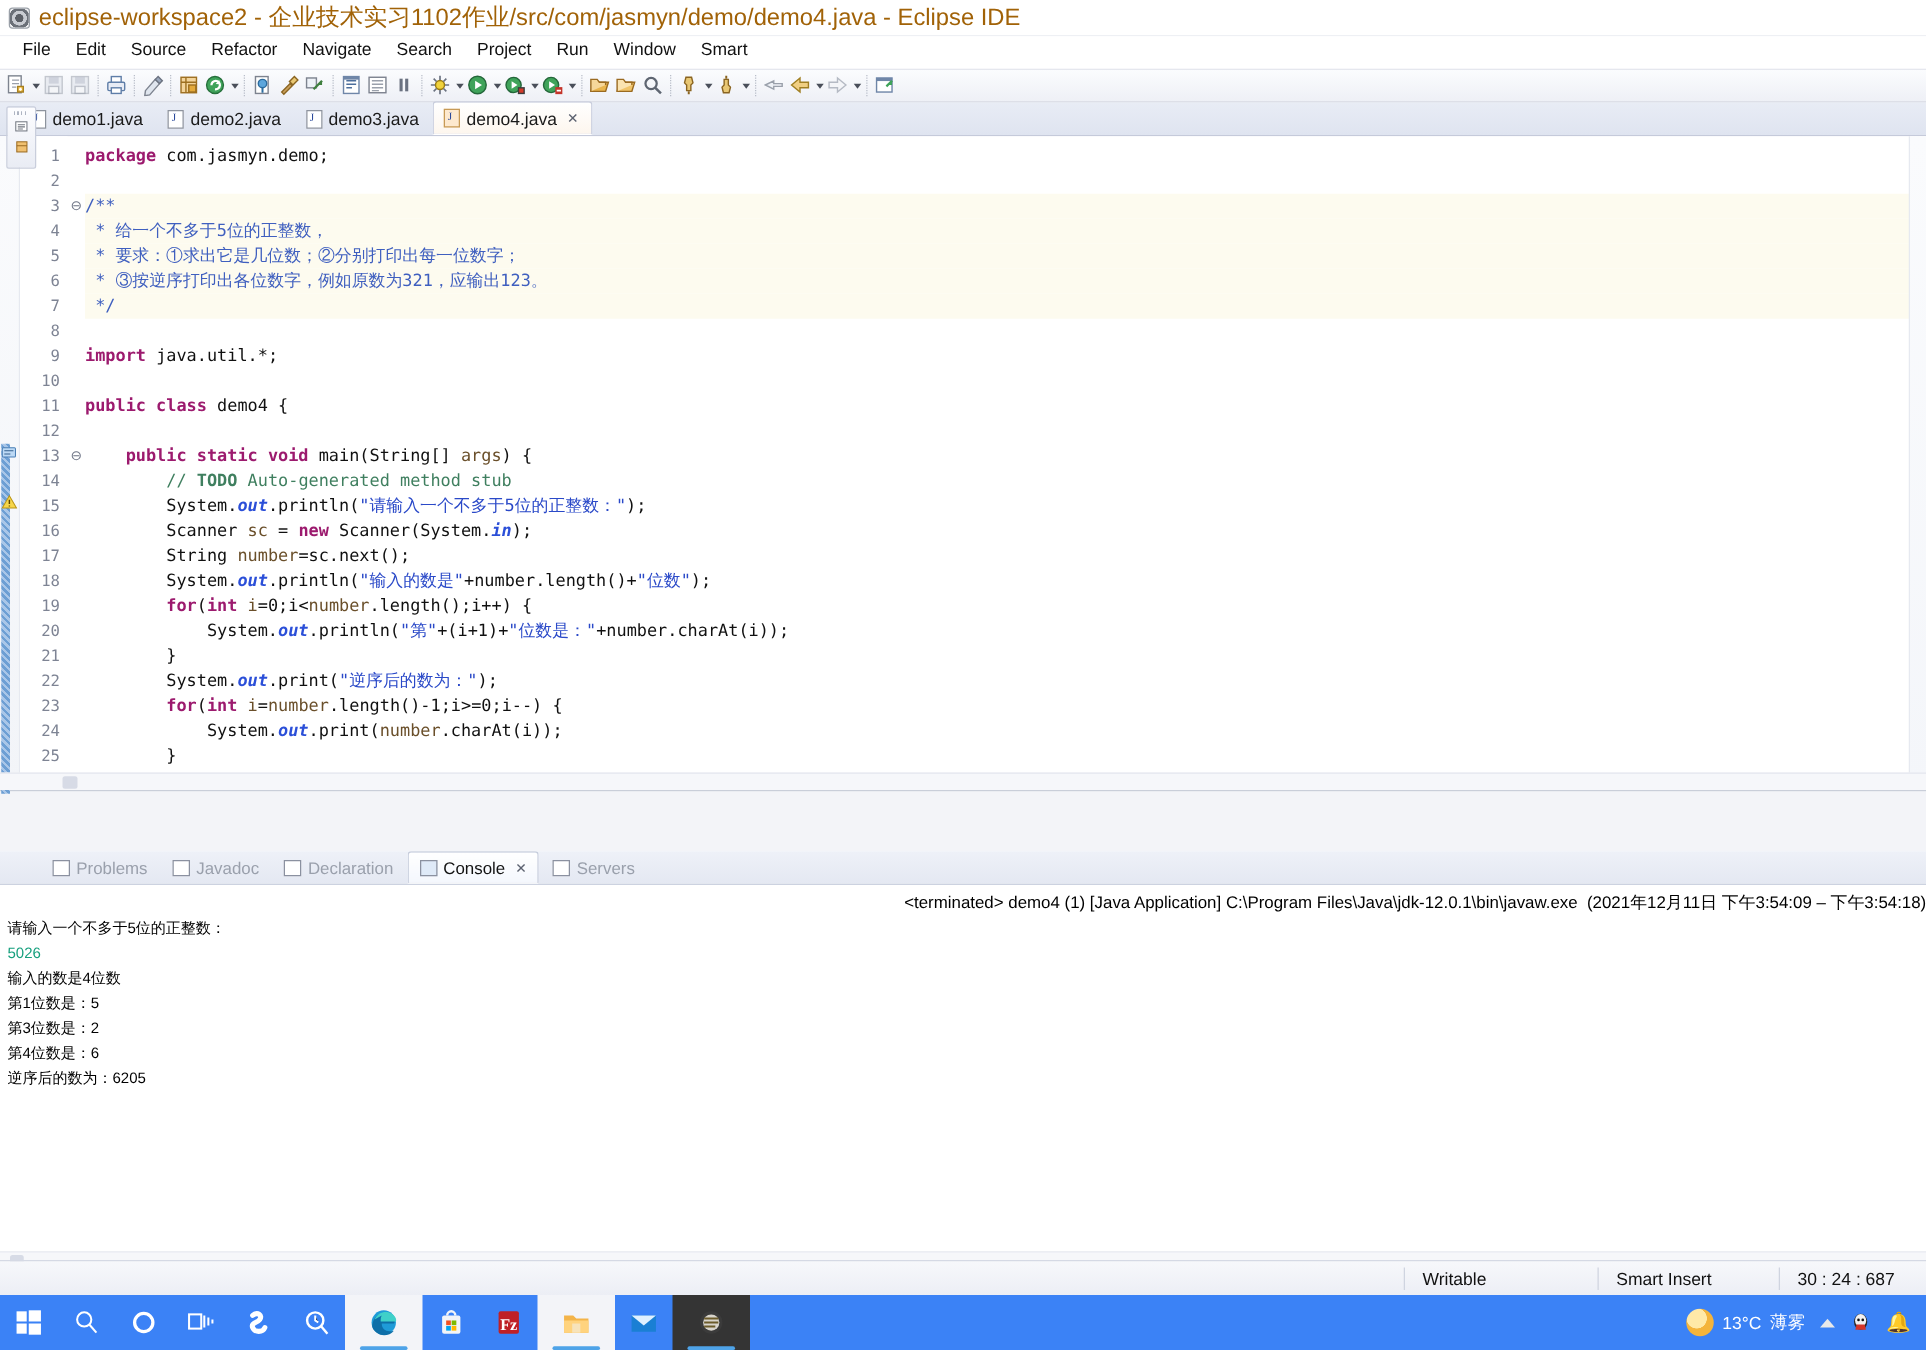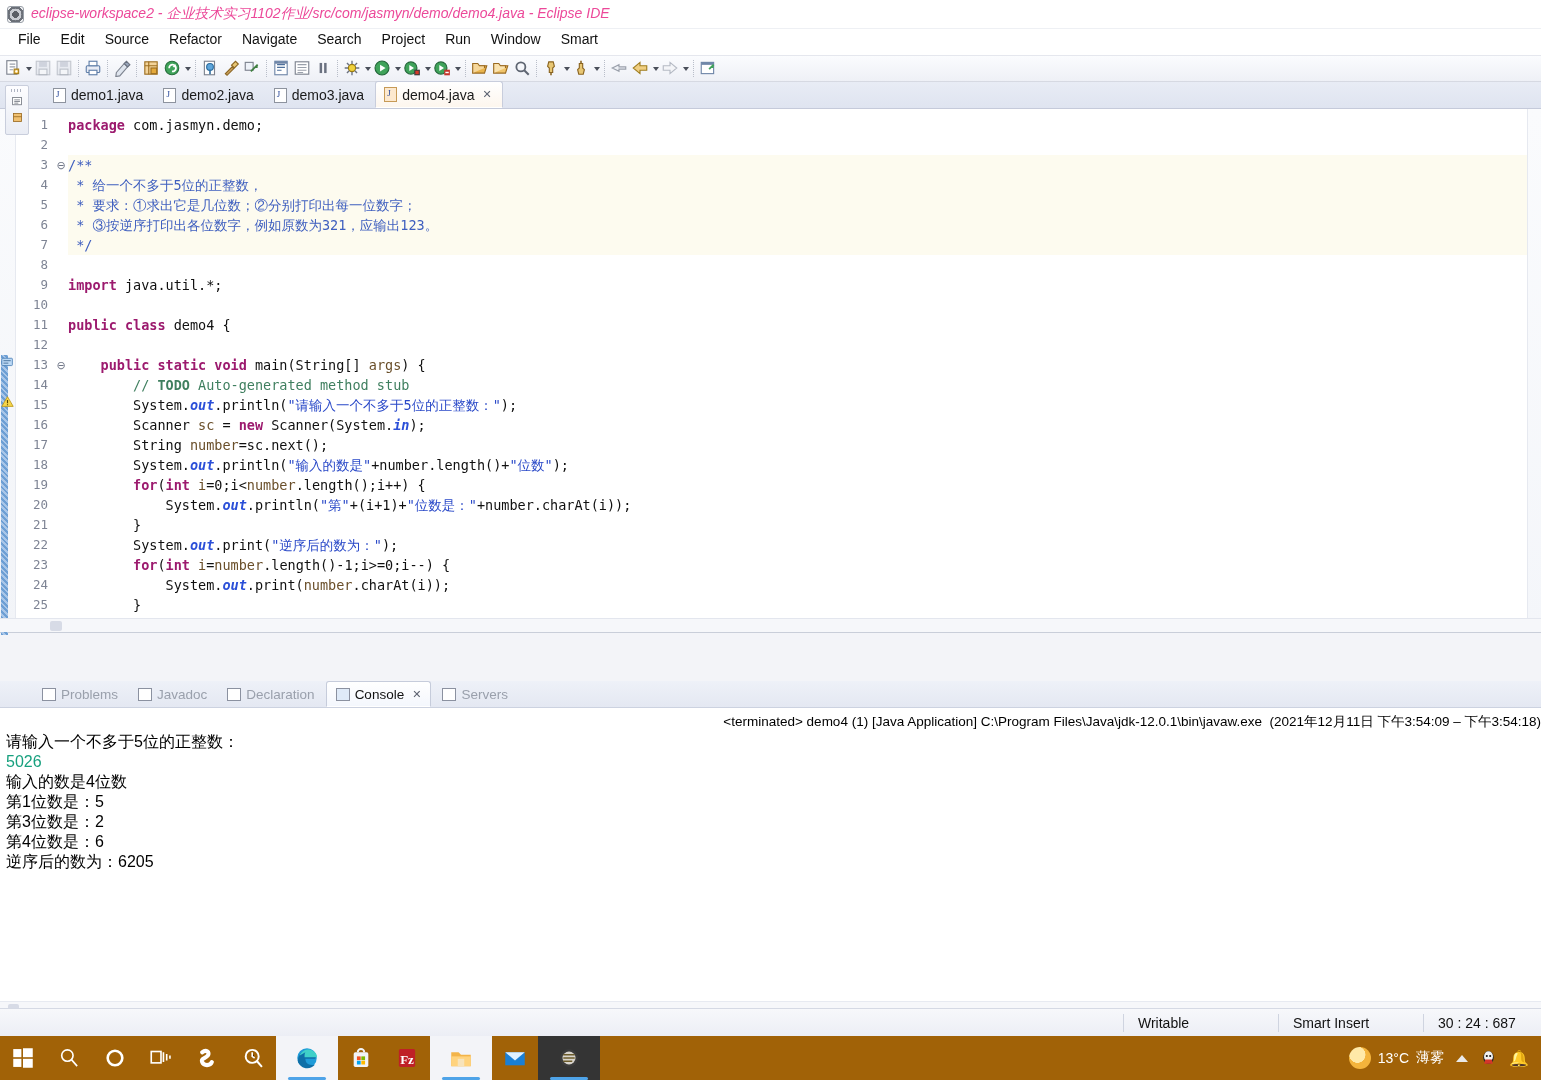--- a/index.html
+++ b/index.html
@@ -16,21 +16,21 @@
   
   .titlebar{
     height:29px; display:flex; align-items:center; gap:7px;
     padding-left:7px; background:#ffffff; border-bottom:1px solid #eef0f4;
   }
   .title-ico{
     width:17px;height:17px;border-radius:3px;flex:0 0 auto;
     background: radial-gradient(circle at 50% 50%, #5b5f66 0 30%, #c9ccd2 32% 55%, #6b7078 57% 78%, #f0f1f3 80%);
     border:1px solid #9aa0a8;
   }
-  .title-txt{ font-size:14px; color:#ec4899; white-space:nowrap;font-style:italic; }
+  .title-txt{ font-size:19px; color:#a16207; white-space:nowrap; }
 
   
   .menubar{
     height:26px; display:flex; align-items:flex-start; gap:0px;
     padding-left:8px; background:#ffffff;
   }
   .menubar .mi{
     font-size:14px; color:#111; padding:2px 10px; white-space:nowrap; cursor:default;
   }
 
@@ -49,21 +49,21 @@
   .tb-arrow::after{
     content:""; width:0;height:0;border-left:3.5px solid transparent;
     border-right:3.5px solid transparent;border-top:4px solid #4a4f5a;
   }
   .tb-sep{ width:2px;height:17px;margin:0 3px;border-left:1px dotted #b9bec9; }
 
   
   .tabrow{
     height:27px; display:flex; align-items:flex-end;
     background:linear-gradient(#e8ecf5,#dfe4f0);
-    border-bottom:1px solid #c5cada; padding-left:44px;
+    border-bottom:1px solid #c5cada; padding-left:15px;
   }
   .vstack{
     position:absolute; left:5px; top:85px; width:24px; height:50px;
     background:linear-gradient(#fdfdff,#e9ecf4);
     border:1px solid #c9cedc; border-radius:2px;
     display:flex; flex-direction:column; align-items:center; padding-top:3px; gap:3px;
     z-index:5;
   }
   .vstack .grip{ width:12px;height:3px;
     background:repeating-linear-gradient(90deg,#aeb4c2 0 1px,transparent 1px 3px);}
@@ -146,21 +146,21 @@
   }
   .vtab.active{
     color:#121212; background:linear-gradient(#ffffff,#f4f7fd);
     border:1px solid #c6ccdb;border-bottom:1px solid #fff;border-radius:3px 3px 0 0;
   }
   .vt-ico{ width:14px;height:13px;border:1px solid #8b91a0;background:#fff;position:relative; }
   .console-body{
     position:absolute; left:0; right:0; top:27px; bottom:24px;
     background:#fff; padding:4px 0 0 6px; overflow:hidden;
   }
-  .cline{ font-size:16px; line-height:20px; color:#000; white-space:pre; }
+  .cline{ font-size:12px; line-height:20px; color:#000; white-space:pre; }
   .cline.head{ font-size:13.5px;text-align:right; }
   .cline.inp{ color:#17a07e; }
   .console-toolbar{
     position:absolute; right:2px; top:28px; width:18px; height:14px;
     background:repeating-linear-gradient(90deg,#9aa0ae 0 2px,#e8eaf1 2px 4px);
   }
   .bottom-hscroll{
     position:absolute;left:0;bottom:6px;height:14px;width:100%;
     background:#f6f7fa;border-top:1px solid #e7eaf1;
   }
@@ -177,21 +177,21 @@
     font-size:14px; color:#111;
   }
   .sb-cell{ padding:0 14px; border-left:1px solid #cfd4e0; height:18px;
             display:flex;align-items:center; }
   .sb-w{ width:155px; }
   .sb-s{ width:145px; }
   .sb-p{ width:118px; }
 
   
   .taskbar{
-    position:absolute;left:0;bottom:0;width:100%;height:44px;background:#a16207;
+    position:absolute;left:0;bottom:0;width:100%;height:44px;background:#3b82f6;
     display:flex;align-items:center;
   }
   .tbtn{ width:46px;height:44px;display:flex;align-items:center;justify-content:center;
          position:relative; }
   .tbtn.app{ width:62px; }
   .tbtn.active-app{ background:#343434; }
   .running::after{
     content:"";position:absolute;bottom:0;left:12px;right:12px;height:3px;background:#4ea3e8;border-radius:2px;
   }
   .tray{ margin-left:auto; display:flex; align-items:center; gap:12px; padding-right:12px;

